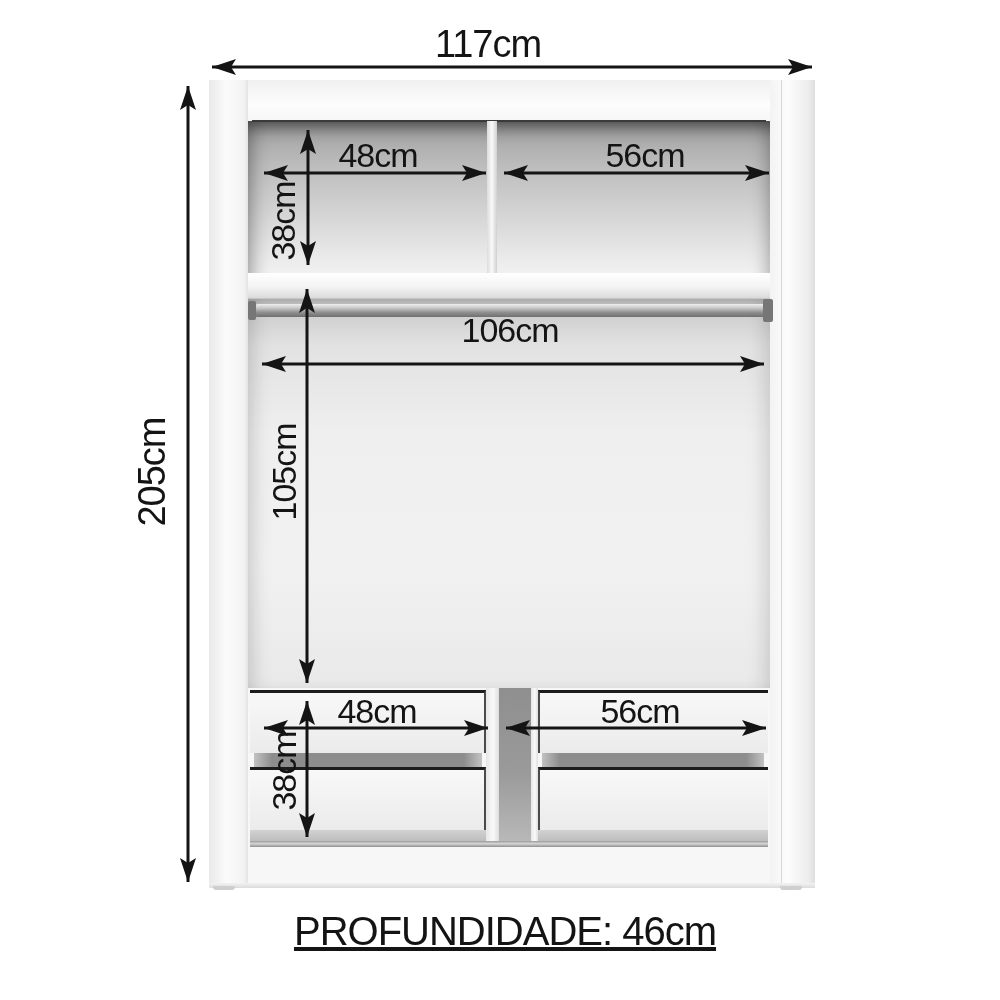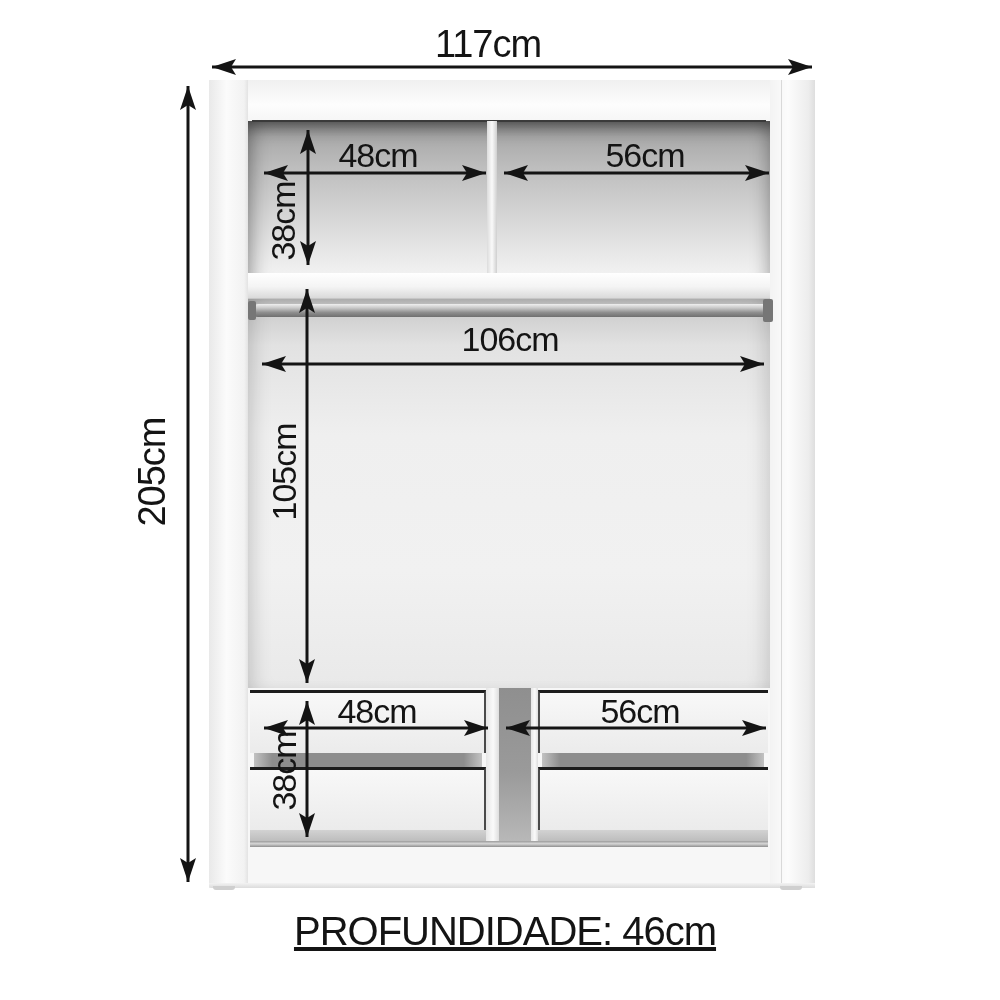--- a/index.html
+++ b/index.html
@@ -144,21 +144,21 @@
     </g>
   </svg>
 
   <div class="lbl fs38" style="left:488px; top:44px;">117cm</div>
   <div class="lbl fs38 rot" style="left:152px; top:472px;">205cm</div>
 
   <div class="lbl fs34" style="left:378px; top:155px;">48cm</div>
   <div class="lbl fs34" style="left:645px; top:155px;">56cm</div>
   <div class="lbl fs34 rot" style="left:283px; top:221px;">38cm</div>
 
-  <div class="lbl fs34" style="left:510px; top:339px;text-align:right;">106cm</div>
+  <div class="lbl fs34" style="left:510px; top:330px;text-align:right;">106cm</div>
   <div class="lbl fs34 rot" style="left:284px; top:472px;">105cm</div>
 
   <div class="lbl fs34" style="left:377px; top:711px;">48cm</div>
   <div class="lbl fs34" style="left:640px; top:711px;">56cm</div>
   <div class="lbl fs34 rot" style="left:284px; top:771px;">38cm</div>
 
   <div class="lbl depth-lbl" style="left:505px; top:931px;">PROFUNDIDADE: 46cm</div>
 
 </div>
 

